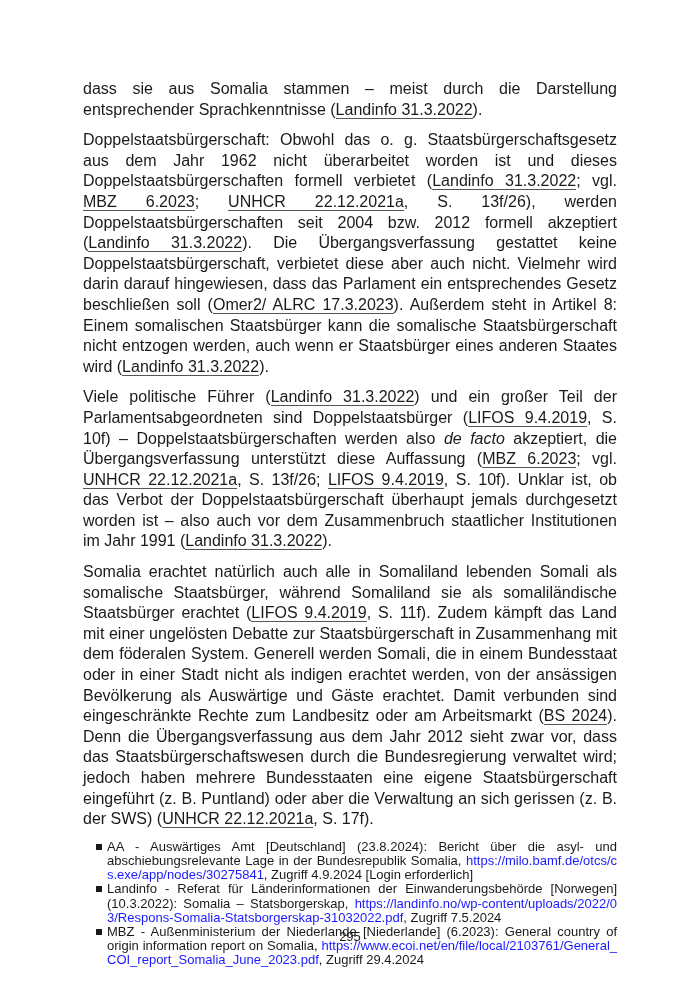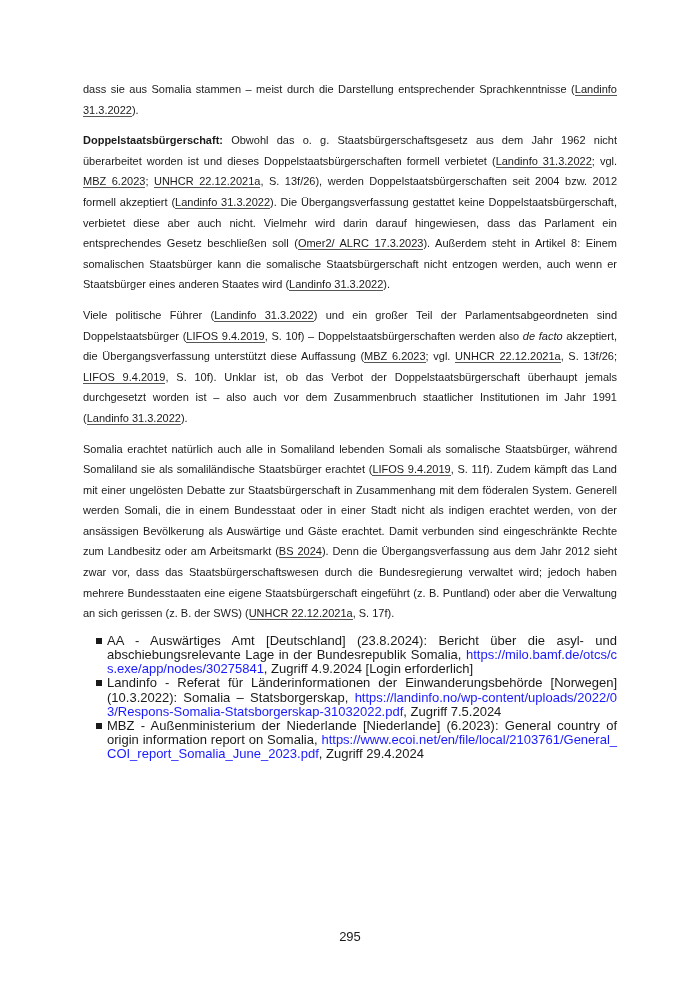--- a/index.html
+++ b/index.html
@@ -1,22 +1,22 @@
 <!DOCTYPE html>
 <html><head>
 <meta charset="utf-8">
 <style>
   html, body { margin: 0; padding: 0; background: #ffffff; }
   body { width: 700px; height: 990px; position: relative; overflow: hidden;
          font-family: "Liberation Sans", sans-serif; color: #1a1a1a; }
   .page { position: absolute; left: 83px; top: 79px; width: 534px; }
-  .para { font-size: 11px; line-height: 20.6px; text-align: justify; margin: 0 0 10px 0;
+  .para { font-size: 16px; line-height: 20.6px; text-align: justify; margin: 0 0 10px 0;
           hyphens: manual; }
   .ref { text-decoration: none; border-bottom: 1px solid #555; color: #1a1a1a; padding-bottom: 0px; }
-  .para b { font-weight: bold; }
+  .para b { font-weight: normal; }
   .sources-heading { font-size: 13.3px; line-height: 20px; margin: 12px 0 14px 0; }
   ul.refs { list-style: none; margin: 0; padding: 0 0 0 13px; }
   ul.refs li { position: relative; font-size: 13px; line-height: 14.2px; padding-left: 11px;
                margin-bottom: 0px; text-align: justify; }
   ul.refs li .bullet { position: absolute; left: 0; top: 4px; width: 6px; height: 6px; background: #1a1a1a; }
   a.url { color: #1a1aff; text-decoration: none; word-break: break-all; }
   .page-number { position: absolute; left: 0; width: 700px; top: 929px; text-align: center;
                  font-size: 13px; color: #1a1a1a; }
 </style>
 </head>

